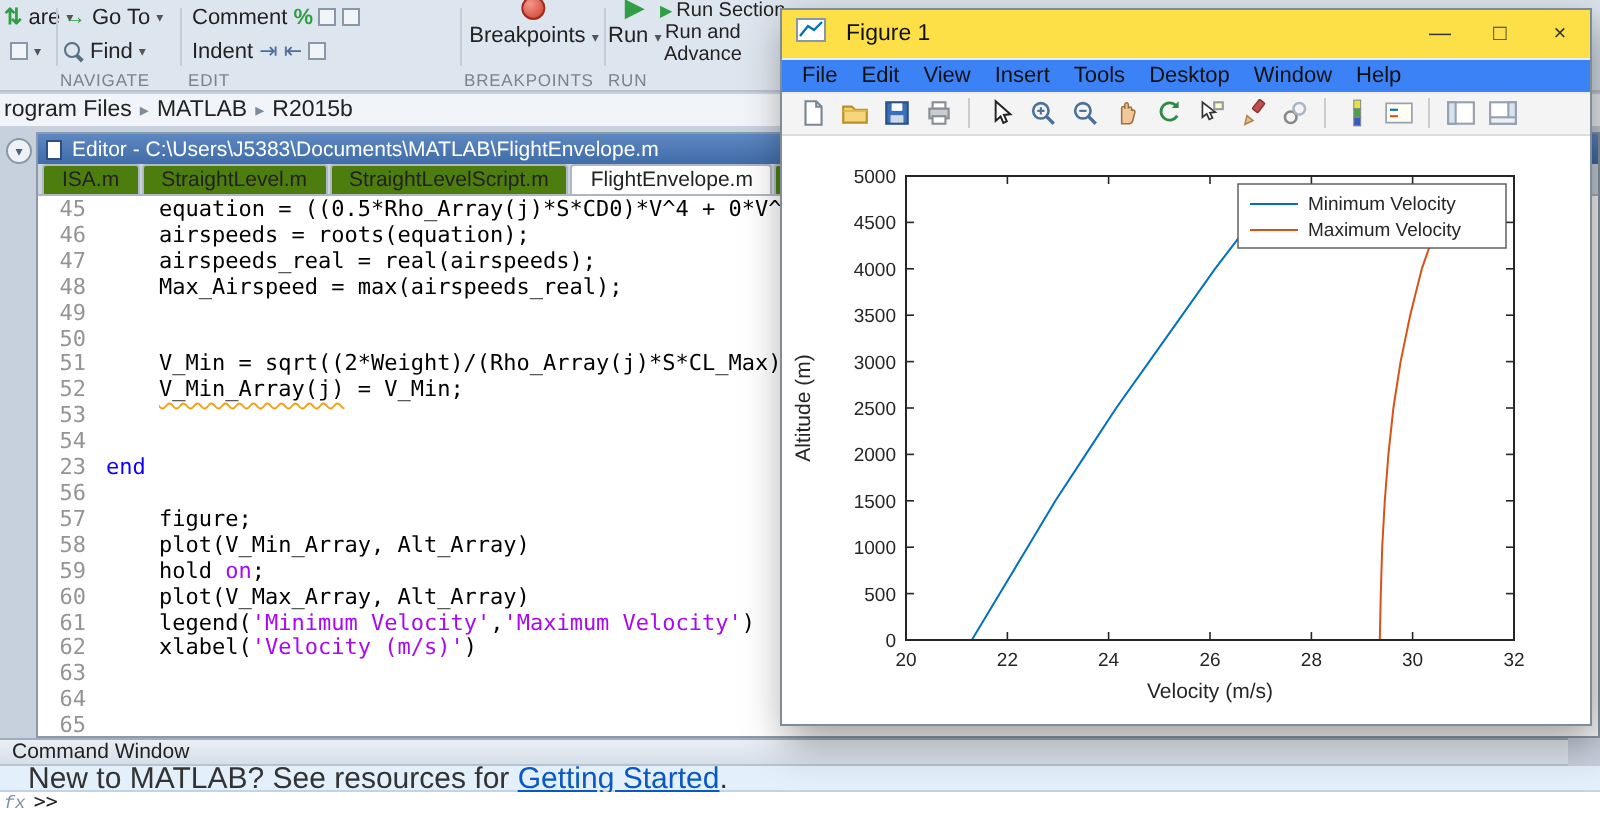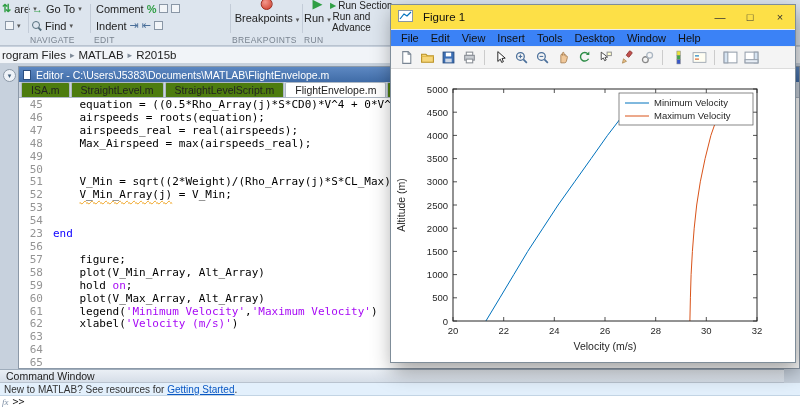--- a/index.html
+++ b/index.html
@@ -54,24 +54,24 @@
 .tok-plain{color:#000}
 .tok-kw{color:#0e00ff}
 .tok-str{color:#a709f5}
 .tok-warn{color:#000;text-decoration:underline wavy #efa11c 1px;text-underline-offset:2px}
 
 
 .cw-header{position:absolute;left:0;right:16px;bottom:24px;height:14px;
   background:linear-gradient(#eaeff5,#d6dee8);border-top:1px solid #9fadbc;border-bottom:1px solid #b9c3cf;
   font-size:10.5px;display:flex;align-items:center;padding-left:6px}
 .cw-notice{position:absolute;left:0;right:0;bottom:11px;height:13px;background:#e3f0fc;
-  border-bottom:1px solid #c2d4e4;font-size:10px;display:flex;align-items:center;padding-left:4px;color:#333;white-space:pre}
+  border-bottom:1px solid #c2d4e4;font-size:15px;display:flex;align-items:center;padding-left:14px;color:#333;white-space:pre}
 .cw-notice .lnk{color:#0a58c4;text-decoration:underline}
 .cw-prompt{position:absolute;left:0;right:0;bottom:0;height:11px;background:#fff;display:flex;align-items:center}
-.fx{font-family:Liberation Serif, serif;font-style:italic;color:#7d8fa5;font-size:9px;padding:0 4px 0 2px}
+.fx{font-family:Liberation Mono, monospace;font-style:italic;color:#7d8fa5;font-size:9px;padding:0 4px 0 2px}
 .gtgt{font-family:"DejaVu Sans Mono",monospace;color:#222;font-size:10px}
 
 
 .figwin{position:absolute;left:390px;top:4px;width:406px;height:359px;background:#fff;
   border:1px solid #7f8d99;box-shadow:3px 8px 20px rgba(0,0,0,.38);display:flex;flex-direction:column;z-index:10}
 .fig-title{height:25px;background:#fde047;display:flex;align-items:center;padding-left:7px;gap:10px;border-bottom:1px solid #ececec}
 .fig-title .t{font-size:11.5px;color:#111;flex:1}
 .winbtns{display:flex;height:25px}
 .winbtn{width:30px;height:25px;display:flex;align-items:center;justify-content:center;font-size:11px;color:#333}
 .fig-menu{height:19px;display:flex;align-items:center;padding-left:4px;background:#3b82f6;font-size:11px;border-bottom:1px solid #ececec}

